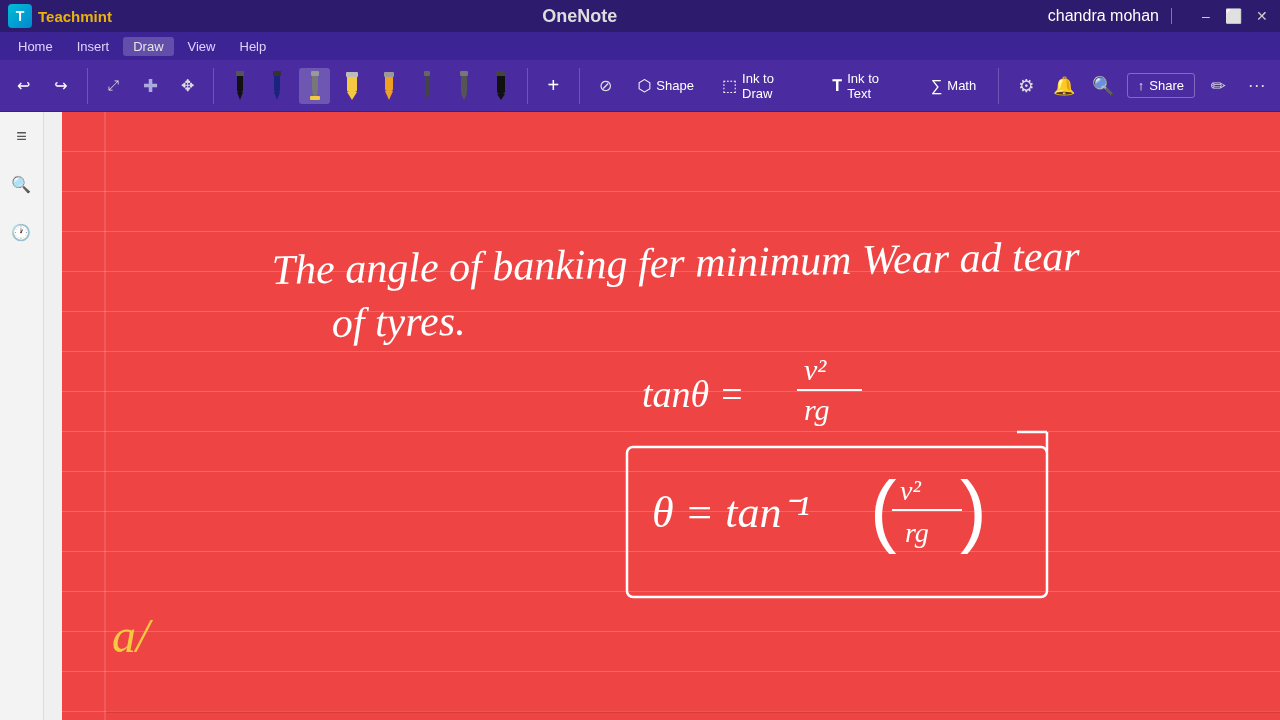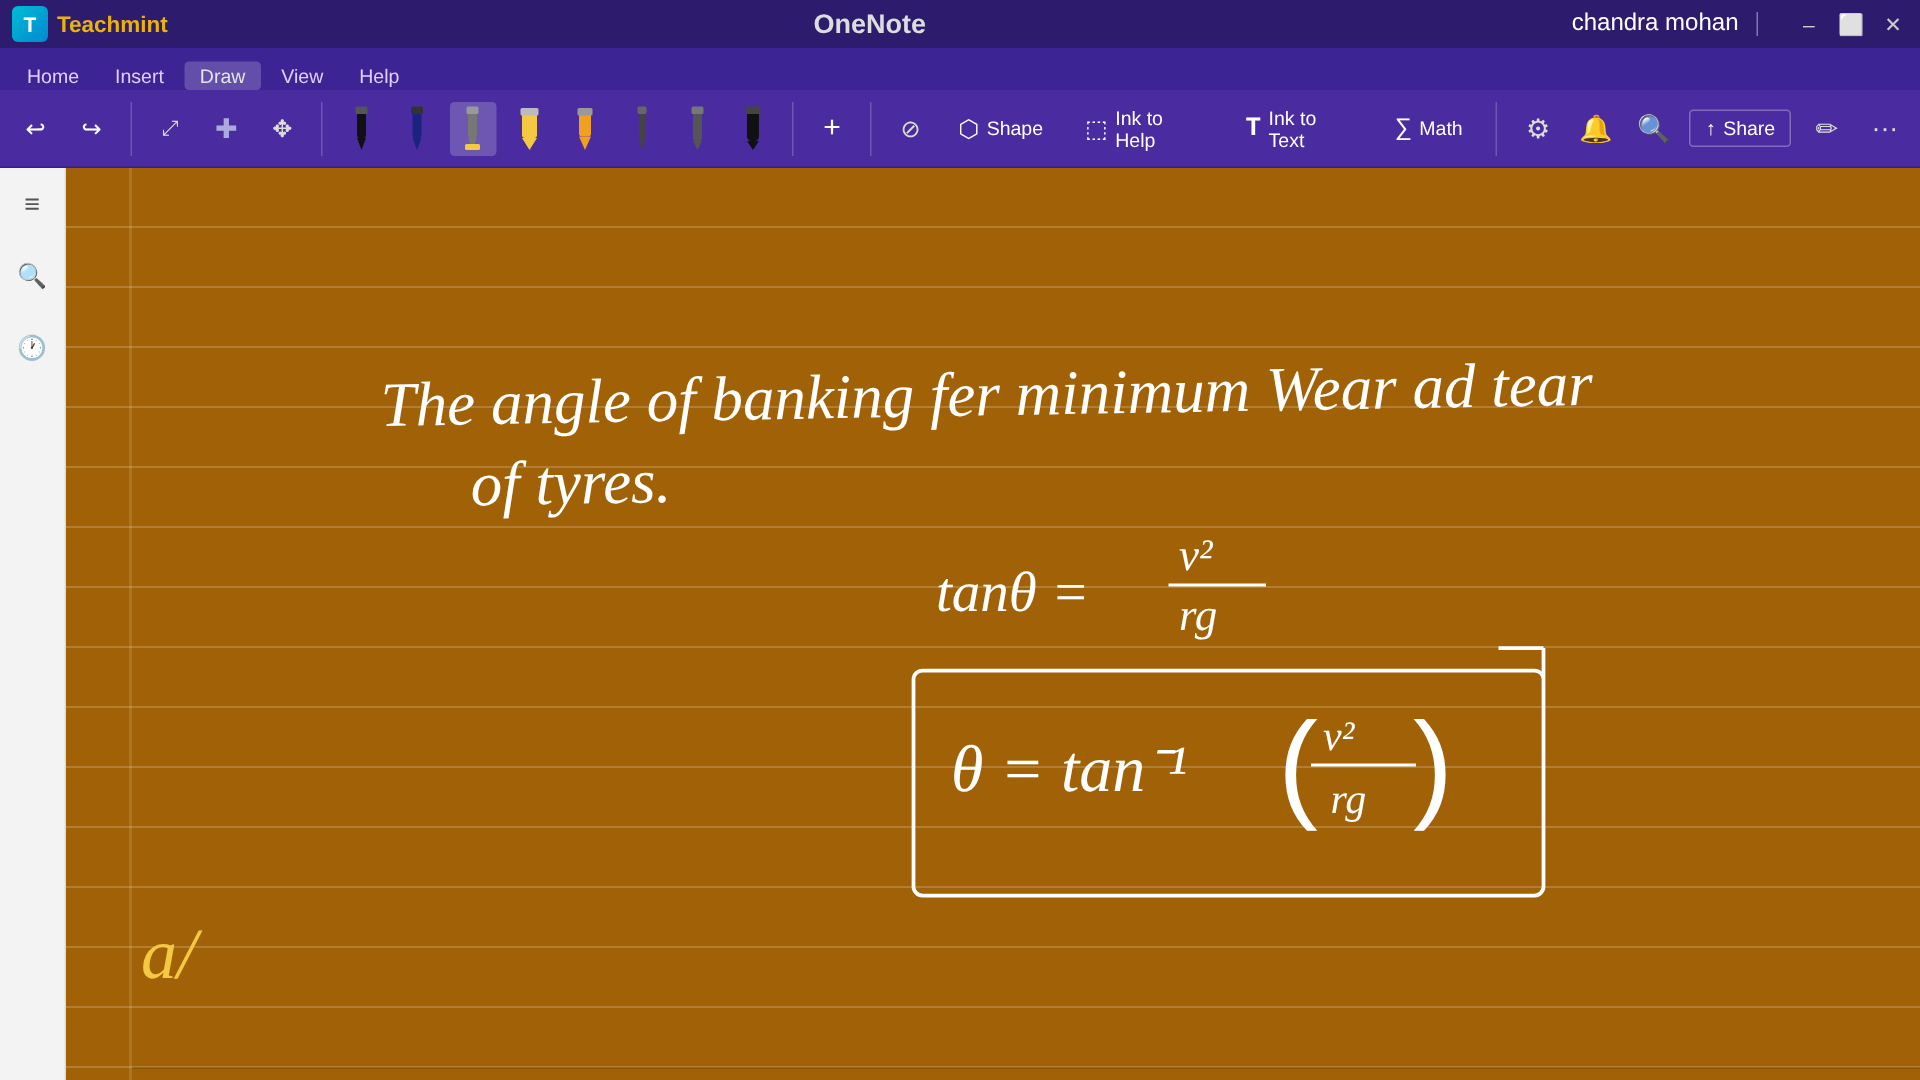--- a/index.html
+++ b/index.html
@@ -28,21 +28,21 @@
     #title-center { font-size: 18px; color: #ddd; font-weight: bold; }
     #title-right { display: flex; align-items: center; gap: 12px; font-size: 12px; }
     #window-controls { display: flex; gap: 8px; margin-left: 12px; }
     .win-btn { width: 20px; height: 20px; display: flex; align-items: center; justify-content: center; cursor: pointer; font-size: 14px; color: #ccc; }
 
     
     #menu-bar {
       height: 28px;
       background: #3c2494;
       display: flex;
-      align-items: flex-end;
+      align-items: center;
       padding: 0 8px;
       gap: 4px;
     }
     .menu-item {
       padding: 2px 10px;
       font-size: 13px;
       color: #e0d0ff;
       cursor: pointer;
       border-radius: 3px;
     }
@@ -101,23 +101,24 @@
       display: flex; align-items: center; justify-content: center;
       cursor: pointer;
       border-radius: 4px;
       font-size: 18px;
       color: #555;
     }
 
     
     #canvas-area {
       flex: 1;
-      background: #a16207;
+      background: #ef4444;
       position: relative;
       overflow: hidden;
+      margin-left: 18px;
     }
 
     
     #canvas-area::before {
       content: '';
       position: absolute;
       top: 0; left: 0; right: 0; bottom: 0;
       background: repeating-linear-gradient(
         to bottom,
         transparent,
@@ -261,21 +262,21 @@
 
   <div id="toolbar-right">
 
     <div class="toolbar-action">
       <span class="toolbar-action-icon">⬡</span>
       <span>Shape</span>
     </div>
 
     <div class="toolbar-action">
       <span class="toolbar-action-icon">⬚</span>
-      <span>Ink to Help</span>
+      <span>Ink to Draw</span>
     </div>
 
     <div class="toolbar-action">
       <span class="toolbar-action-icon">𝐓</span>
       <span>Ink to Text</span>
     </div>
 
     <div class="toolbar-action">
       <span class="toolbar-action-icon">∑</span>
       <span>Math</span>

